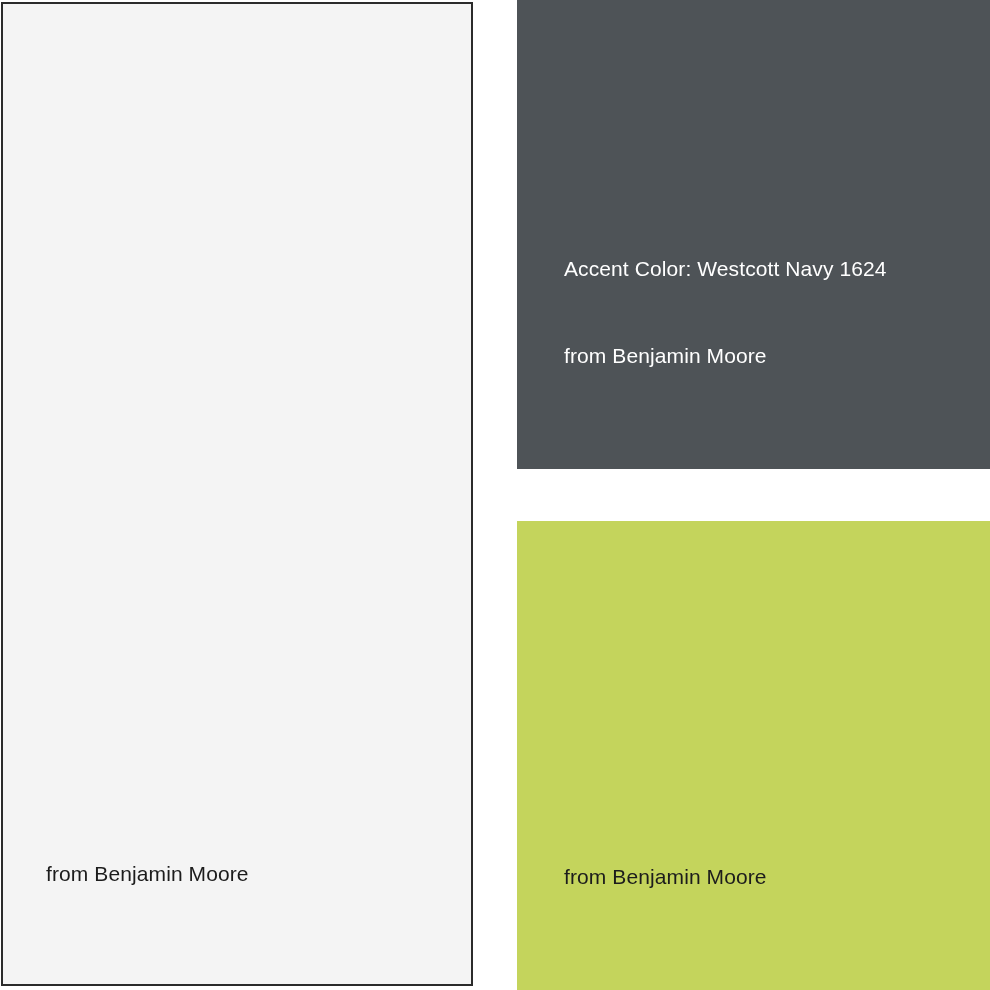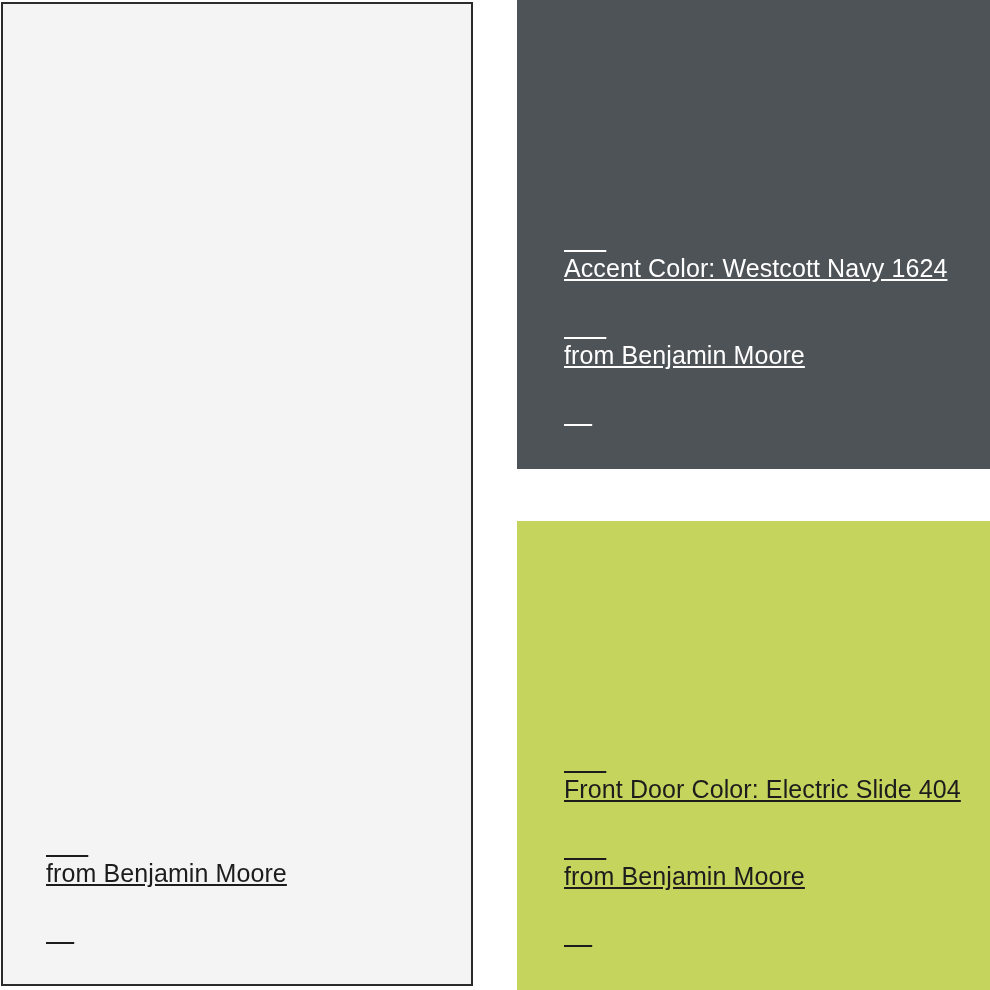--- a/index.html
+++ b/index.html
@@ -24,26 +24,25 @@
   
   .swatch {
     position: absolute;
     box-sizing: border-box;
   }
 
   .swatch-caption {
     position: absolute;
     left: 45px;
     bottom: 40px;
-    font-size: 25px;
+    font-size: 21px;
     line-height: 29px;
     letter-spacing: 0.1px;
     white-space: pre;
     margin: 0;
-    text-decoration: underline;
   }
 
   .caption-line {
     display: block;
   }
 
   
   #swatch-main {
     left: 1px;
     top: 2px;
@@ -99,18 +98,17 @@
 
   <div class="swatch" id="swatch-accent">
     <div class="swatch-caption">
       <span class="caption-line">Accent Color: Westcott Navy 1624</span>
       <span class="caption-line">from Benjamin Moore</span>
     </div>
   </div>
 
   <div class="swatch" id="swatch-door">
     <div class="swatch-caption">
-      <span class="caption-line">Front Door Color: Electric Slide 404</span>
       <span class="caption-line">from Benjamin Moore</span>
     </div>
   </div>
 
 </div>
 
 </body></html>

